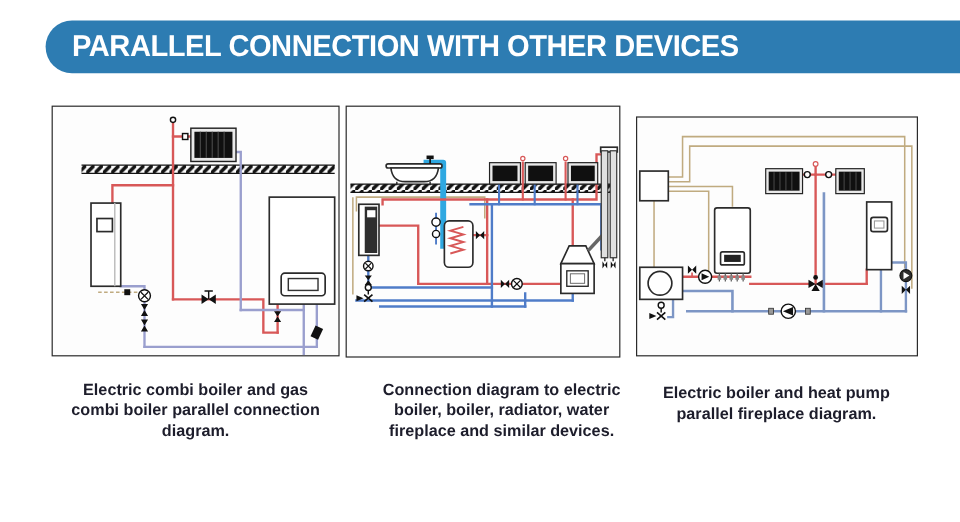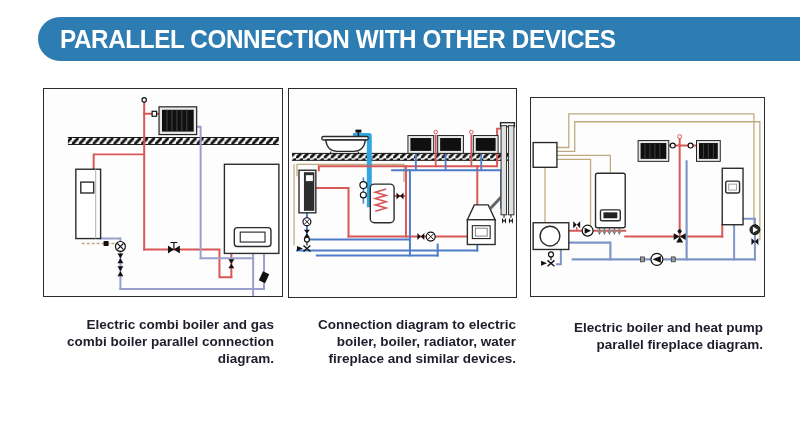--- a/index.html
+++ b/index.html
@@ -9,24 +9,24 @@
           background:var(--header_bg,#2d7cb2);border-radius:22px 0 0 22px;
           display:flex;align-items:center;padding-left:22px;box-sizing:border-box;}
   .header-title{color:#fff;font-size:25px;font-weight:700;letter-spacing:-0.4px;
           white-space:nowrap;transform:scaleX(0.97);transform-origin:left center;}
   .panel{position:absolute;background:var(--panel_bg,#fdfdfd);
          border:1.6px solid var(--outline,#2b2b2b);box-sizing:border-box;}
   .panel svg{display:block;width:100%;height:100%;}
   #panel1{left:43px;top:88px;width:240px;height:209px;}
   #panel2{left:288px;top:88px;width:229px;height:210px;}
   #panel3{left:530px;top:97px;width:235px;height:200px;}
-  .caption{position:absolute;text-align:right;color:var(--caption_text,#1d1d2b);
+  .caption{position:absolute;text-align:center;color:var(--caption_text,#1d1d2b);
            font-size:13.5px;line-height:17px;font-weight:700;}
   #cap1{left:52px;top:316px;width:222px;}
-  #cap2{left:296px;top:316px;width:220px;}
+  #cap2{left:308px;top:316px;width:220px;}
   #cap3{left:531px;top:319px;width:232px;}
   
   .pipe{fill:none;stroke-width:2;stroke-linecap:square;}
   .hot{stroke:var(--pipe_hot,#d85858);}
   .cold1{stroke:var(--pipe_cold_muted,#9a9fce);}
   .cold2{stroke:var(--pipe_cold_blue,#4f7cc8);}
   .cold3{stroke:var(--pipe_cold_steel,#7d96c5);}
   .dhw{stroke:var(--pipe_dhw,#2fa8e1);}
   .wire{stroke:var(--wire_tan,#c0ab80);stroke-width:1.3;fill:none;}
   .comp{fill:#ffffff;stroke:var(--outline,#2b2b2b);stroke-width:1.4;}

